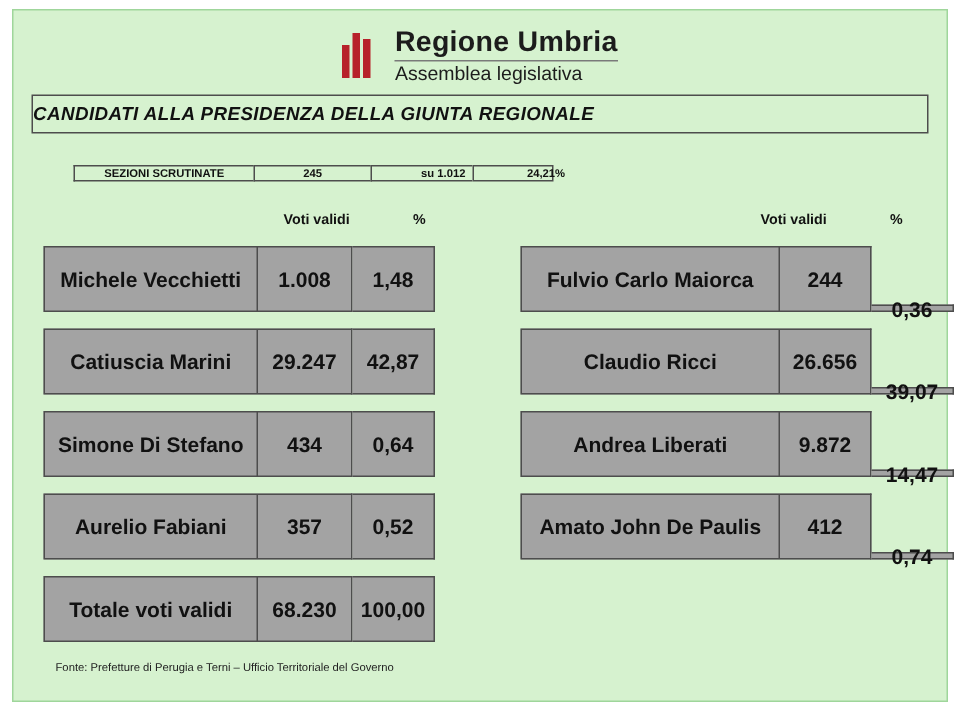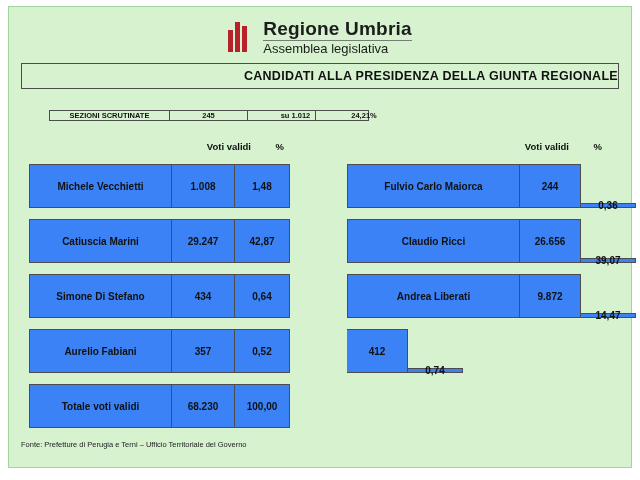--- a/index.html
+++ b/index.html
@@ -80,21 +80,22 @@
     position: absolute;
     left: 12px;
     top: 56px;
     width: 598px;
     height: 26px;
     background: #d6f2cf;
     border: 1px solid #4d4d4d;
     box-sizing: border-box;
     display: flex;
     align-items: center;
-    justify-content: flex-end;
+    justify-content: flex-start;
+    font-style: italic;
   }
   .title-bar span {
     font-size: 12.5px;
     font-weight: bold;
     color: #111111;
     letter-spacing: .3px;
   }
 
   
   .sezioni {
@@ -128,59 +129,59 @@
   
   .caps {
     position: absolute;
     font-size: 9.5px;
     font-weight: bold;
     color: #111;
   }
   .caps.left  { left: 180px; top: 134px; }
   .caps.right { left: 498px; top: 134px; }
   .caps span { display: inline-block; }
-  .caps .voti { width: 62px; text-align: right; }
+  .caps .voti { width: 62px; text-align: left; }
   .caps .pct  { width: 52px; text-align: center; }
 
   
   .col {
     position: absolute;
     top: 157px;
   }
   .col.left  { left: 20px; }
   .col.right { left: 338px; }
 
   .row {
     display: flex;
     margin-bottom: 11px;
     height: 44px;
   }
   .cellbox {
     border: 1px solid #4d4d4d;
     box-sizing: border-box;
-    background: #3b82f6;
+    background: #a3a3a3;
     display: flex;
     align-items: center;
     justify-content: center;
-    font-size: 10px;
+    font-size: 14px;
     font-weight: bold;
     color: #111;
     text-align: right;
   }
   .name  { width: 143px; }
   .votes { width: 63px; border-left: none; }
   .pct   { width: 55px; border-left: none; }
   .col.right .name { width: 173px; }
   .col.right .votes { width: 61px; }
   .col.right .pct { width: 55px; margin-top: 39px; }
 
   
   .footer {
     position: absolute;
-    left: 12px;
+    left: 28px;
     bottom: 18px;
     font-size: 7.5px;
     color: #222;
   }
 </style>
 </head>
 <body>
 
 <div id="page">
   <div class="slide">
@@ -257,20 +258,21 @@
         <div class="cellbox name">Claudio Ricci</div>
         <div class="cellbox votes">26.656</div>
         <div class="cellbox pct">39,07</div>
       </div>
       <div class="row">
         <div class="cellbox name">Andrea Liberati</div>
         <div class="cellbox votes">9.872</div>
         <div class="cellbox pct">14,47</div>
       </div>
       <div class="row">
+        <div class="cellbox name">Amato John De Paulis</div>
         <div class="cellbox votes">412</div>
         <div class="cellbox pct">0,74</div>
       </div>
     </div>
 
     <div class="footer">Fonte: Prefetture di Perugia e Terni – Ufficio Territoriale del Governo</div>
 
   </div>
 </div>
 

